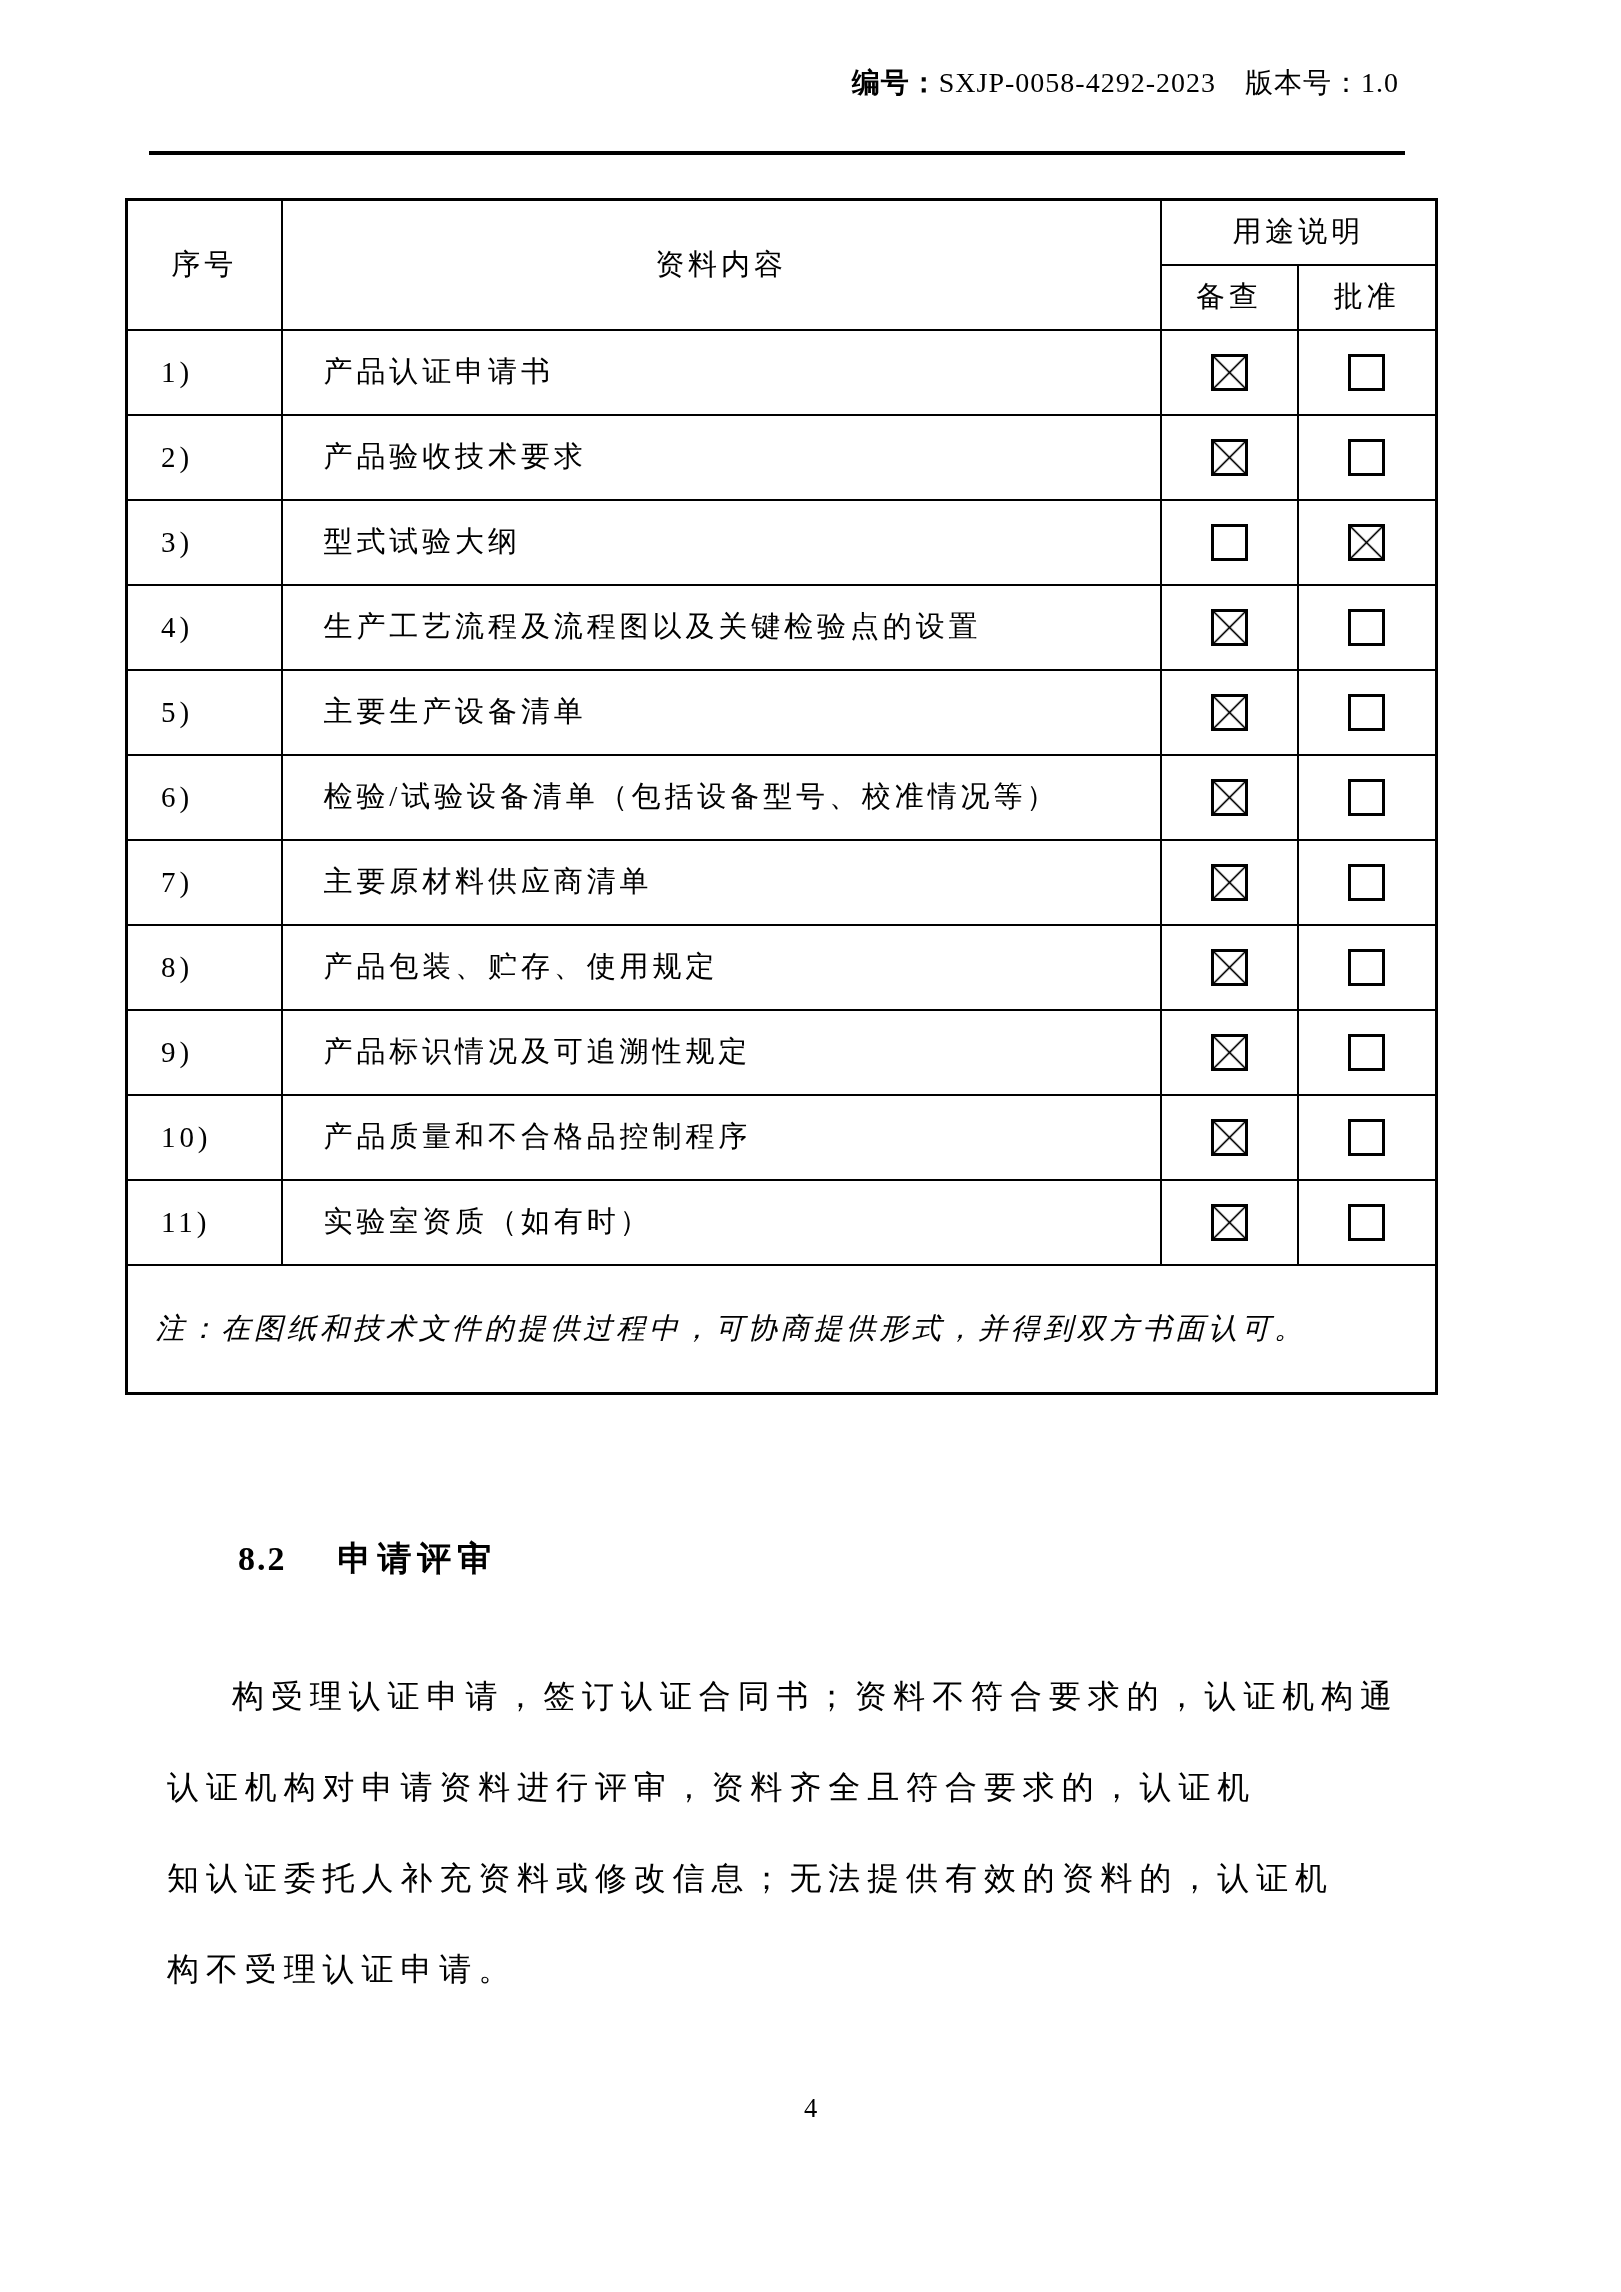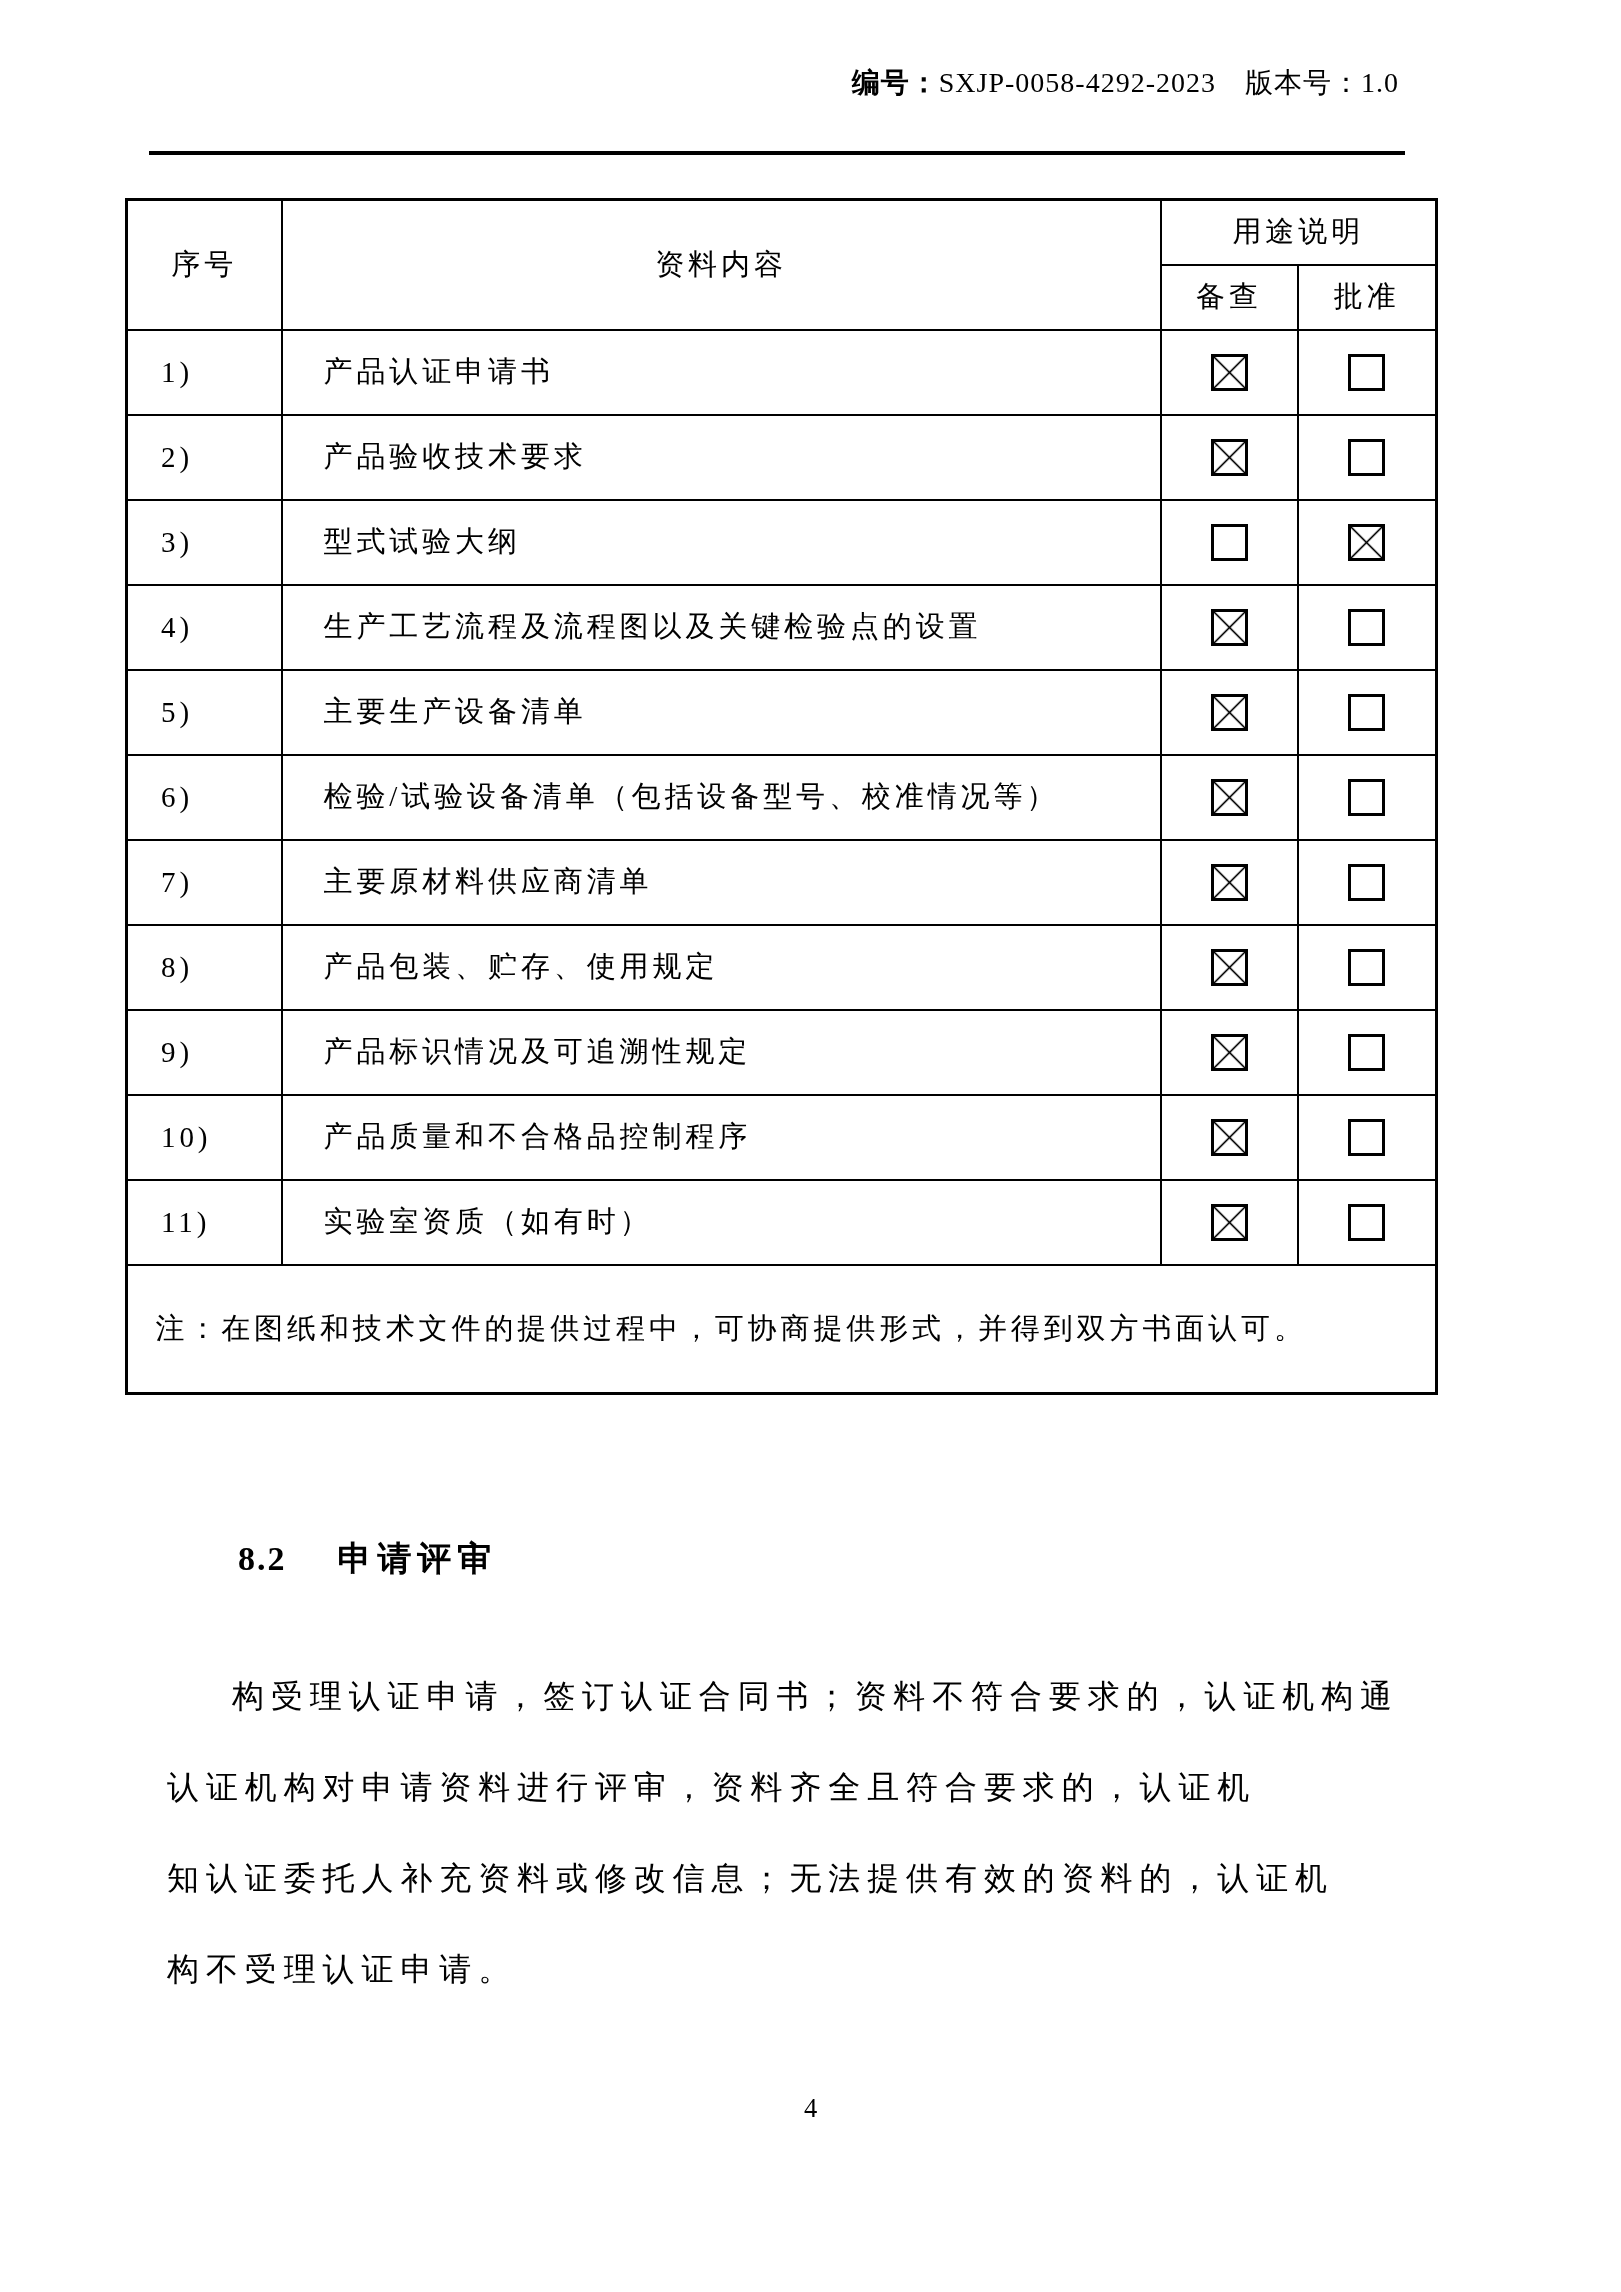--- a/index.html
+++ b/index.html
@@ -70,20 +70,21 @@
     background-image:
       linear-gradient(to top right,    transparent calc(50% - 1.6px), #000 50%, transparent calc(50% + 1.6px)),
       linear-gradient(to bottom right, transparent calc(50% - 1.6px), #000 50%, transparent calc(50% + 1.6px));
   }
 
   .note-cell {
     padding-left: 27.4px;
     text-align: left;
     font-size: 29px;
     letter-spacing: 2.9px;
+    font-style: italic;
   }
 
   
   .section-heading {
     margin: 141px 8px 0 238px;
     font-size: 34px;
     font-weight: bold;
     letter-spacing: 2px;
   }
   .section-heading .sec-no { display: inline-block; }

